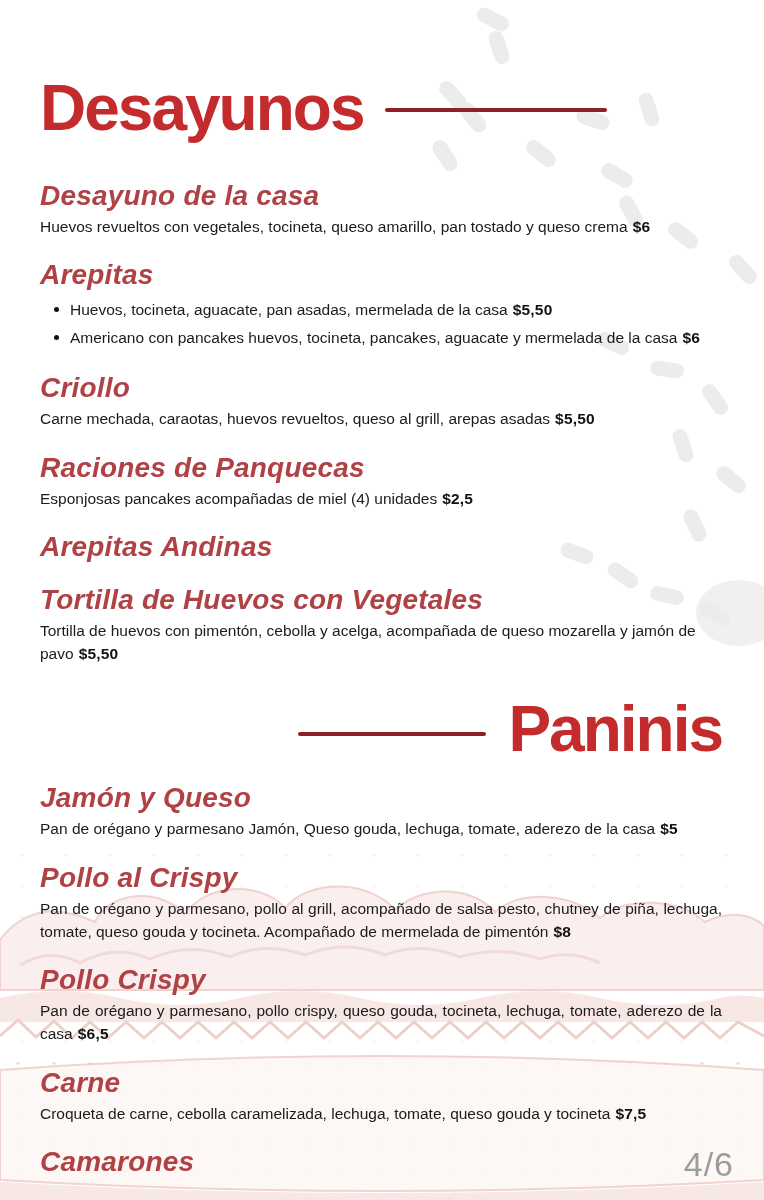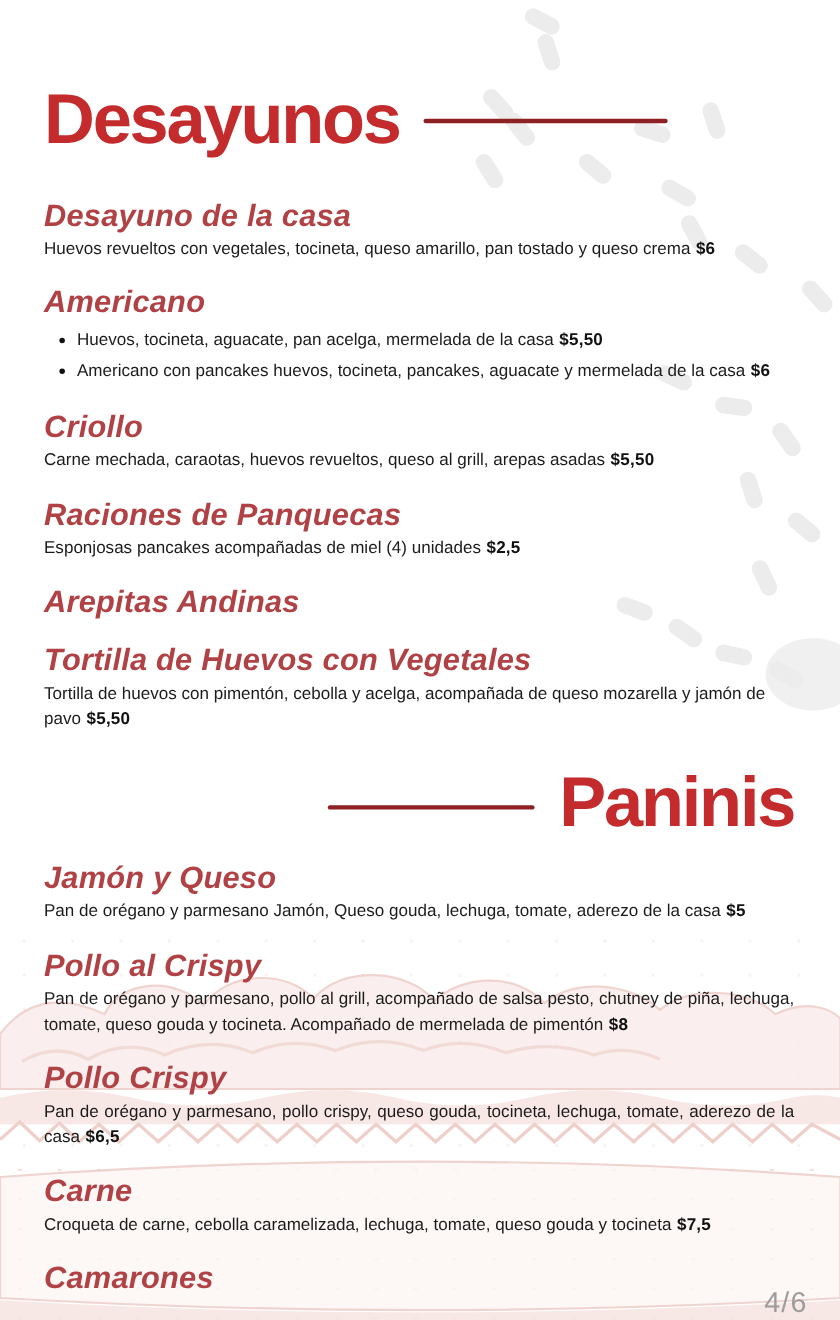--- a/index.html
+++ b/index.html
@@ -65,22 +65,22 @@
   ul.bullets li{
     position:relative;padding-left:16px;font-size:15.5px;line-height:1.78;
     color:var(--text-dark);
   }
   ul.bullets li::before{
     content:"";position:absolute;left:0;top:11px;width:5px;height:5px;
     border-radius:50%;background:#111;
   }
   
   .pagenum{
-    position:absolute;right:30px;bottom:0;z-index:3;
-    font-size:26px;color:var(--page-gray);letter-spacing:1px;
+    position:absolute;right:30px;bottom:16px;z-index:3;
+    font-size:34px;color:var(--page-gray);letter-spacing:1px;
   }
 </style>
 </head>
 <body>
 
 <div class="page">
 
   <div class="deco">
     <div class="dash" style="left:476px;top:12px;transform:rotate(28deg)"></div>
     <div class="dash" style="left:482px;top:40px;transform:rotate(72deg)"></div>
@@ -124,23 +124,23 @@
       <h1>Desayunos</h1>
       <div class="rule r-desayunos"></div>
     </div>
 
     <section class="item first">
       <h3>Desayuno de la casa</h3>
       <p class="desc"><span>Huevos revueltos con vegetales, tocineta, queso amarillo, pan tostado y queso crema</span><b class="price">$6</b></p>
     </section>
 
     <section class="item">
-      <h3>Americano</h3>
+      <h3>Arepitas</h3>
       <ul class="bullets">
-        <li><span>Huevos, tocineta, aguacate, pan acelga, mermelada de la casa</span><b class="price">$5,50</b></li>
+        <li><span>Huevos, tocineta, aguacate, pan asadas, mermelada de la casa</span><b class="price">$5,50</b></li>
         <li><span>Americano con pancakes huevos, tocineta, pancakes, aguacate y mermelada de la casa</span><b class="price">$6</b></li>
       </ul>
     </section>
 
     <section class="item">
       <h3>Criollo</h3>
       <p class="desc"><span>Carne mechada, caraotas, huevos revueltos, queso al grill, arepas asadas</span><b class="price">$5,50</b></p>
     </section>
 
     <section class="item">

